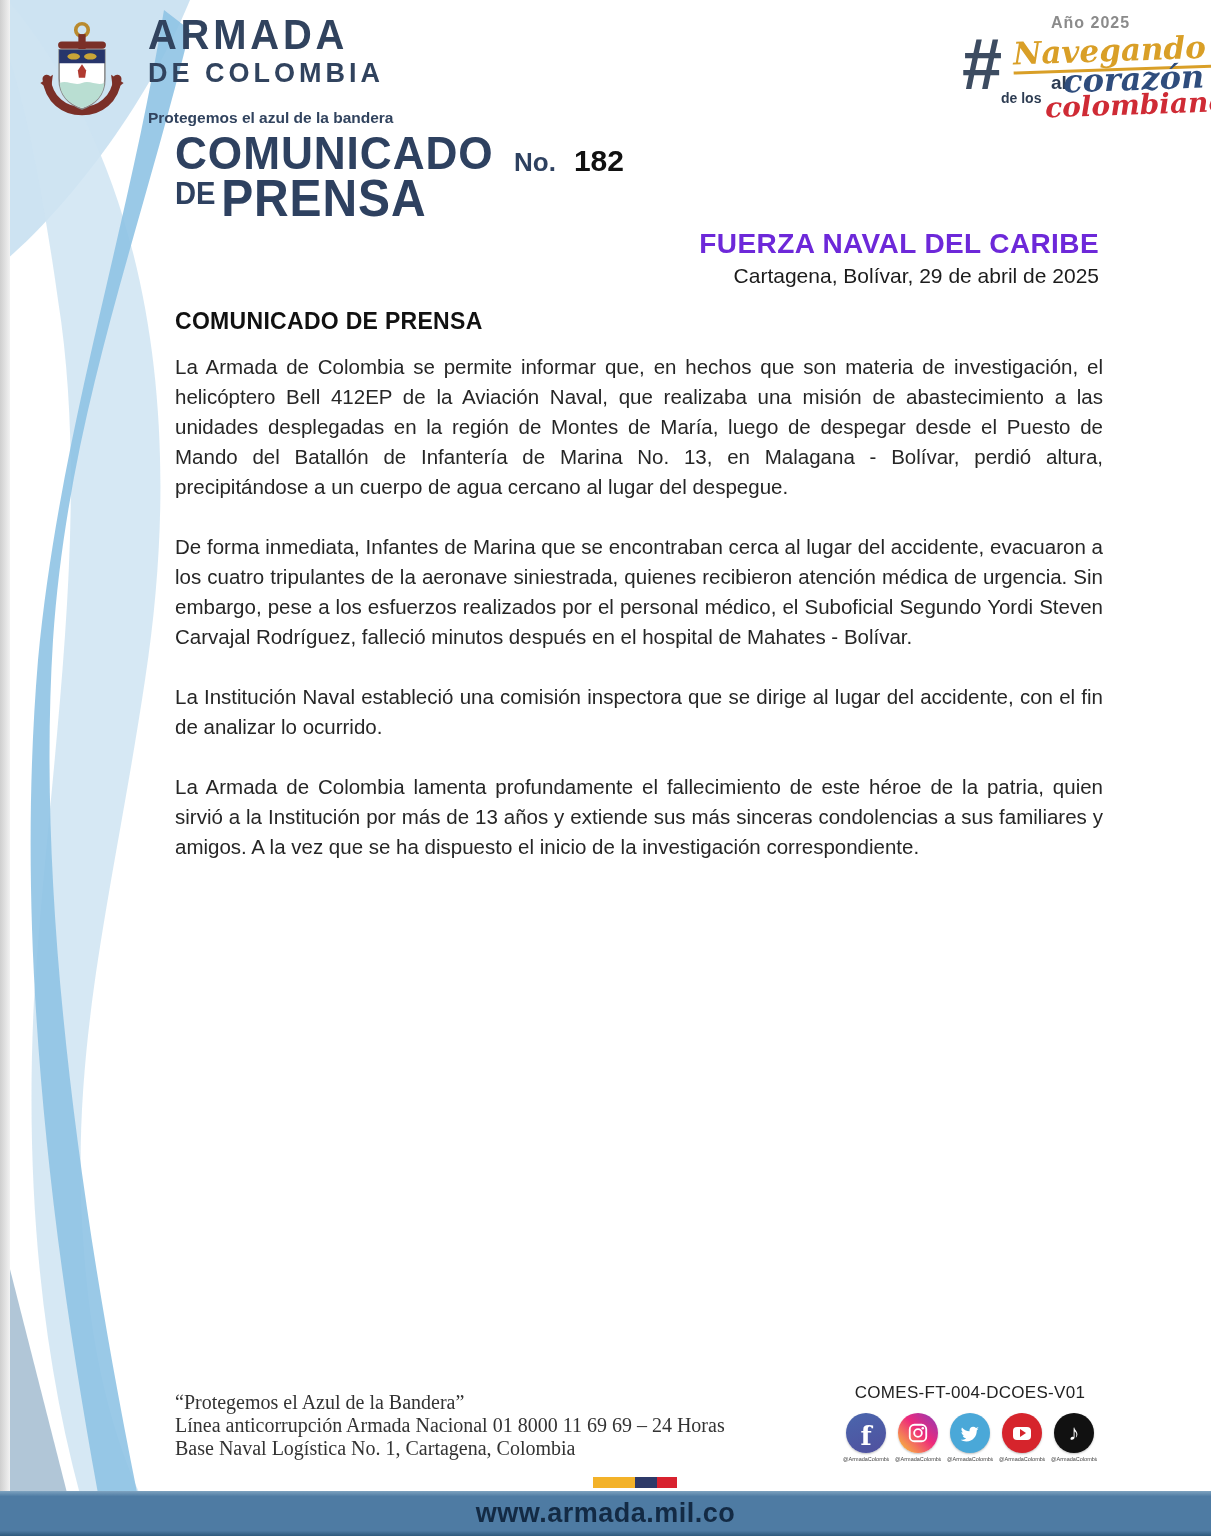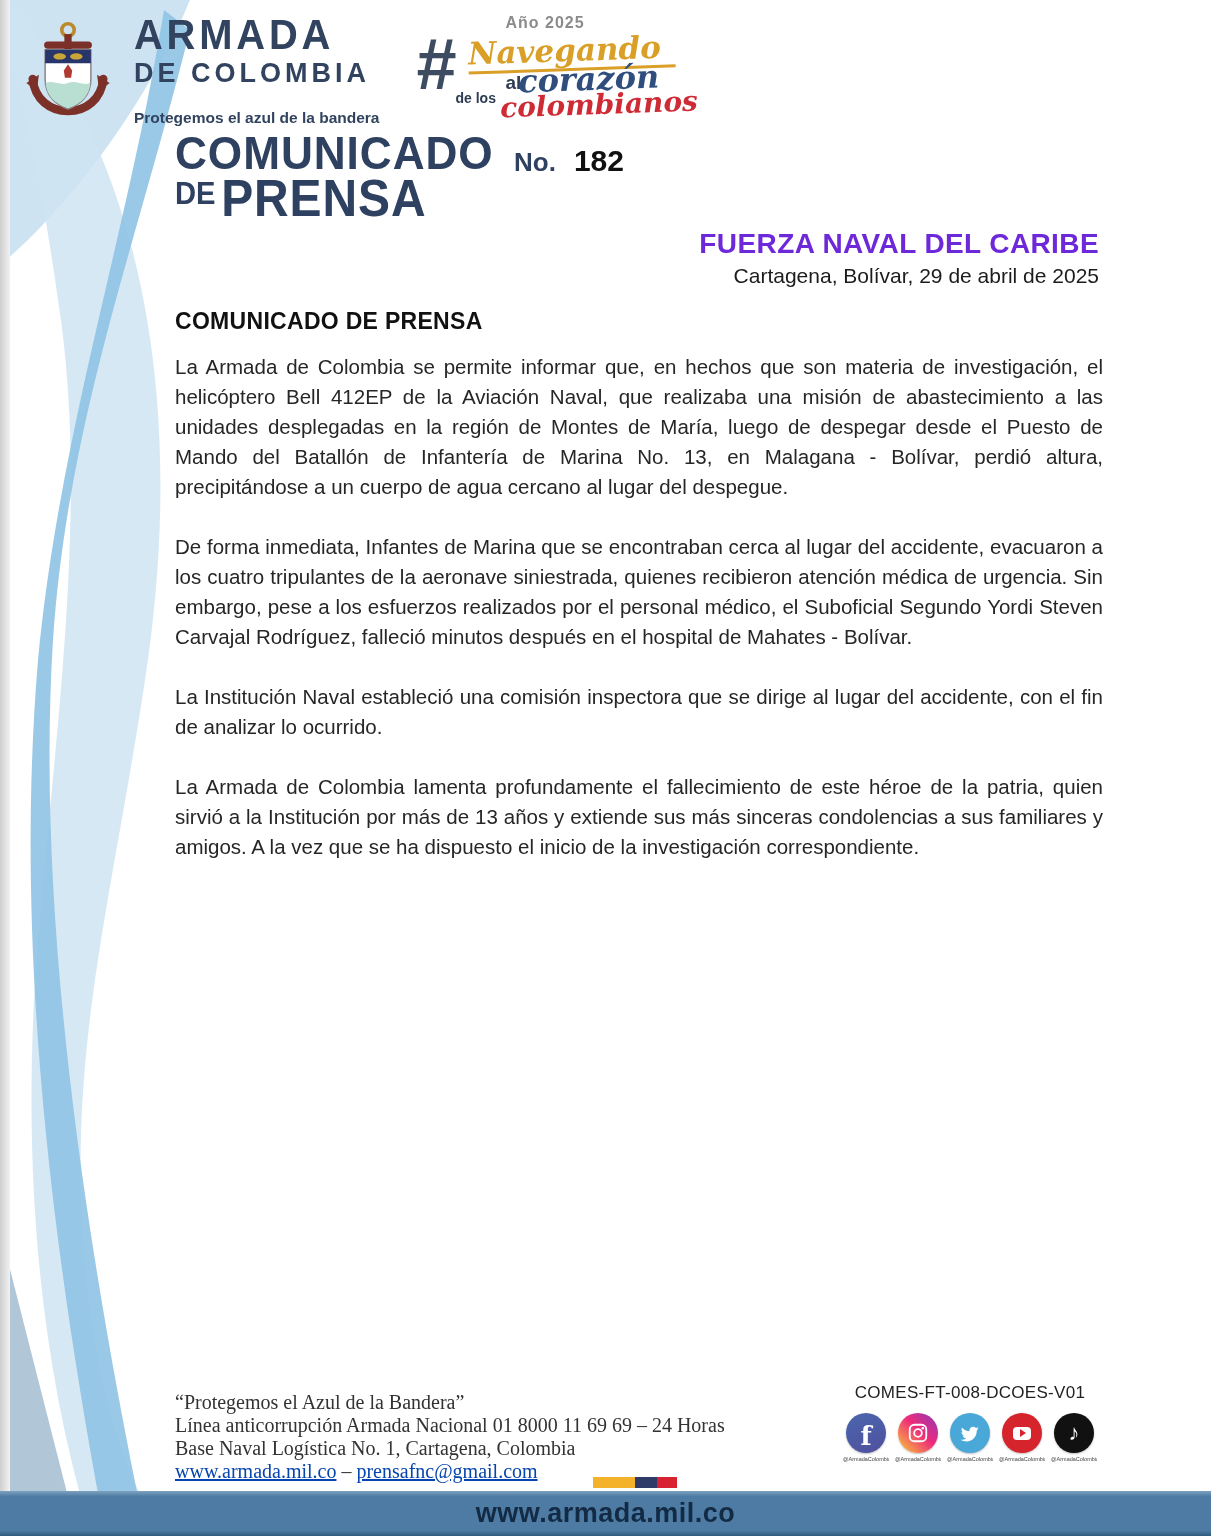--- a/index.html
+++ b/index.html
@@ -3,22 +3,22 @@
 <meta charset="utf-8">
 <style>
   html,body{margin:0;padding:0;background:#e9e9e9;}
   .page{position:relative;width:1211px;height:1536px;background:#ffffff;overflow:hidden;
         font-family:"Liberation Sans",sans-serif;color:#1f1f1f;margin:0 auto;}
   .photo-edge{position:absolute;left:0;top:0;width:10px;height:100%;
         background:linear-gradient(to right,#cfcfcf,#f2f2f2);z-index:3;}
   .ribbons{position:absolute;left:0;top:0;z-index:0;pointer-events:none;}
 
   
-  .header{position:absolute;top:14px;left:0;right:0;display:flex;justify-content:flex-start;
-          align-items:flex-start;gap:36px;z-index:2;padding-left:16px;}
+  .header{position:absolute;top:14px;left:0;right:0;display:flex;justify-content:space-between;
+          align-items:flex-start;gap:11px;z-index:2;padding-left:30px;}
   .brand{display:flex;align-items:center;gap:14px;}
   .crest{width:104px;height:100px;}
   .brand-text{color:#31435e;line-height:1;}
   .brand-name1{font-size:42px;font-weight:bold;letter-spacing:4px;transform:scaleX(.95);transform-origin:left;}
   .brand-name2{font-size:27px;font-weight:bold;letter-spacing:4px;margin-top:4px;}
   .brand-tagline{font-size:15.5px;font-weight:bold;margin-top:23px;letter-spacing:0;}
   .campaign{position:relative;width:250px;height:110px;}
   .campaign-year{position:absolute;left:90px;top:0;color:#8b8b8b;font-size:16px;font-weight:bold;letter-spacing:1px;}
   .campaign-hash{position:absolute;left:0;top:14px;font-size:72px;font-weight:bold;color:#3d4c61;
                  font-style:italic;line-height:1;}
@@ -154,29 +154,24 @@
     <p>La Armada de Colombia se permite informar que, en hechos que son materia de investigación, el helicóptero Bell 412EP de la Aviación Naval, que realizaba una misión de abastecimiento a las unidades desplegadas en la región de Montes de María, luego de despegar desde el Puesto de Mando del Batallón de Infantería de Marina No. 13, en Malagana - Bolívar, perdió altura, precipitándose a un cuerpo de agua cercano al lugar del despegue.</p>
     <p>De forma inmediata, Infantes de Marina que se encontraban cerca al lugar del accidente, evacuaron a los cuatro tripulantes de la aeronave siniestrada, quienes recibieron atención médica de urgencia. Sin embargo, pese a los esfuerzos realizados por el personal médico, el Suboficial Segundo Yordi Steven Carvajal Rodríguez, falleció minutos después en el hospital de Mahates - Bolívar.</p>
     <p>La Institución Naval estableció una comisión inspectora que se dirige al lugar del accidente, con el fin de analizar lo ocurrido.</p>
     <p>La Armada de Colombia lamenta profundamente el fallecimiento de este héroe de la patria, quien sirvió a la Institución por más de 13 años y extiende sus más sinceras condolencias a sus familiares y amigos. A la vez que se ha dispuesto el inicio de la investigación correspondiente.</p>
   </div>
 
   <div class="footer-left">
     <div>“Protegemos el Azul de la Bandera”</div>
     <div>Línea anticorrupción Armada Nacional 01 8000 11 69 69 – 24 Horas</div>
     <div>Base Naval Logística No. 1, Cartagena, Colombia</div>
-    <div class="footer-links">
-      <a>www.armada.mil.co</a>
-      <span>–</span>
-      <a>prensafnc@gmail.com</a>
-    </div>
   </div>
 
   <div class="footer-right">
-    <div class="form-code">COMES-FT-008-DCOES-V01</div>
+    <div class="form-code">COMES-FT-004-DCOES-V01</div>
     <div class="social-row">
       <div class="social">
         <div class="social-circle sc-fb">
             <span>f</span>
           </div>
         <div class="social-handle">@ArmadaColombia</div>
       </div>
       <div class="social">
         <div class="social-circle sc-ig">
           <svg width="22" height="22" viewBox="0 0 24 24">

